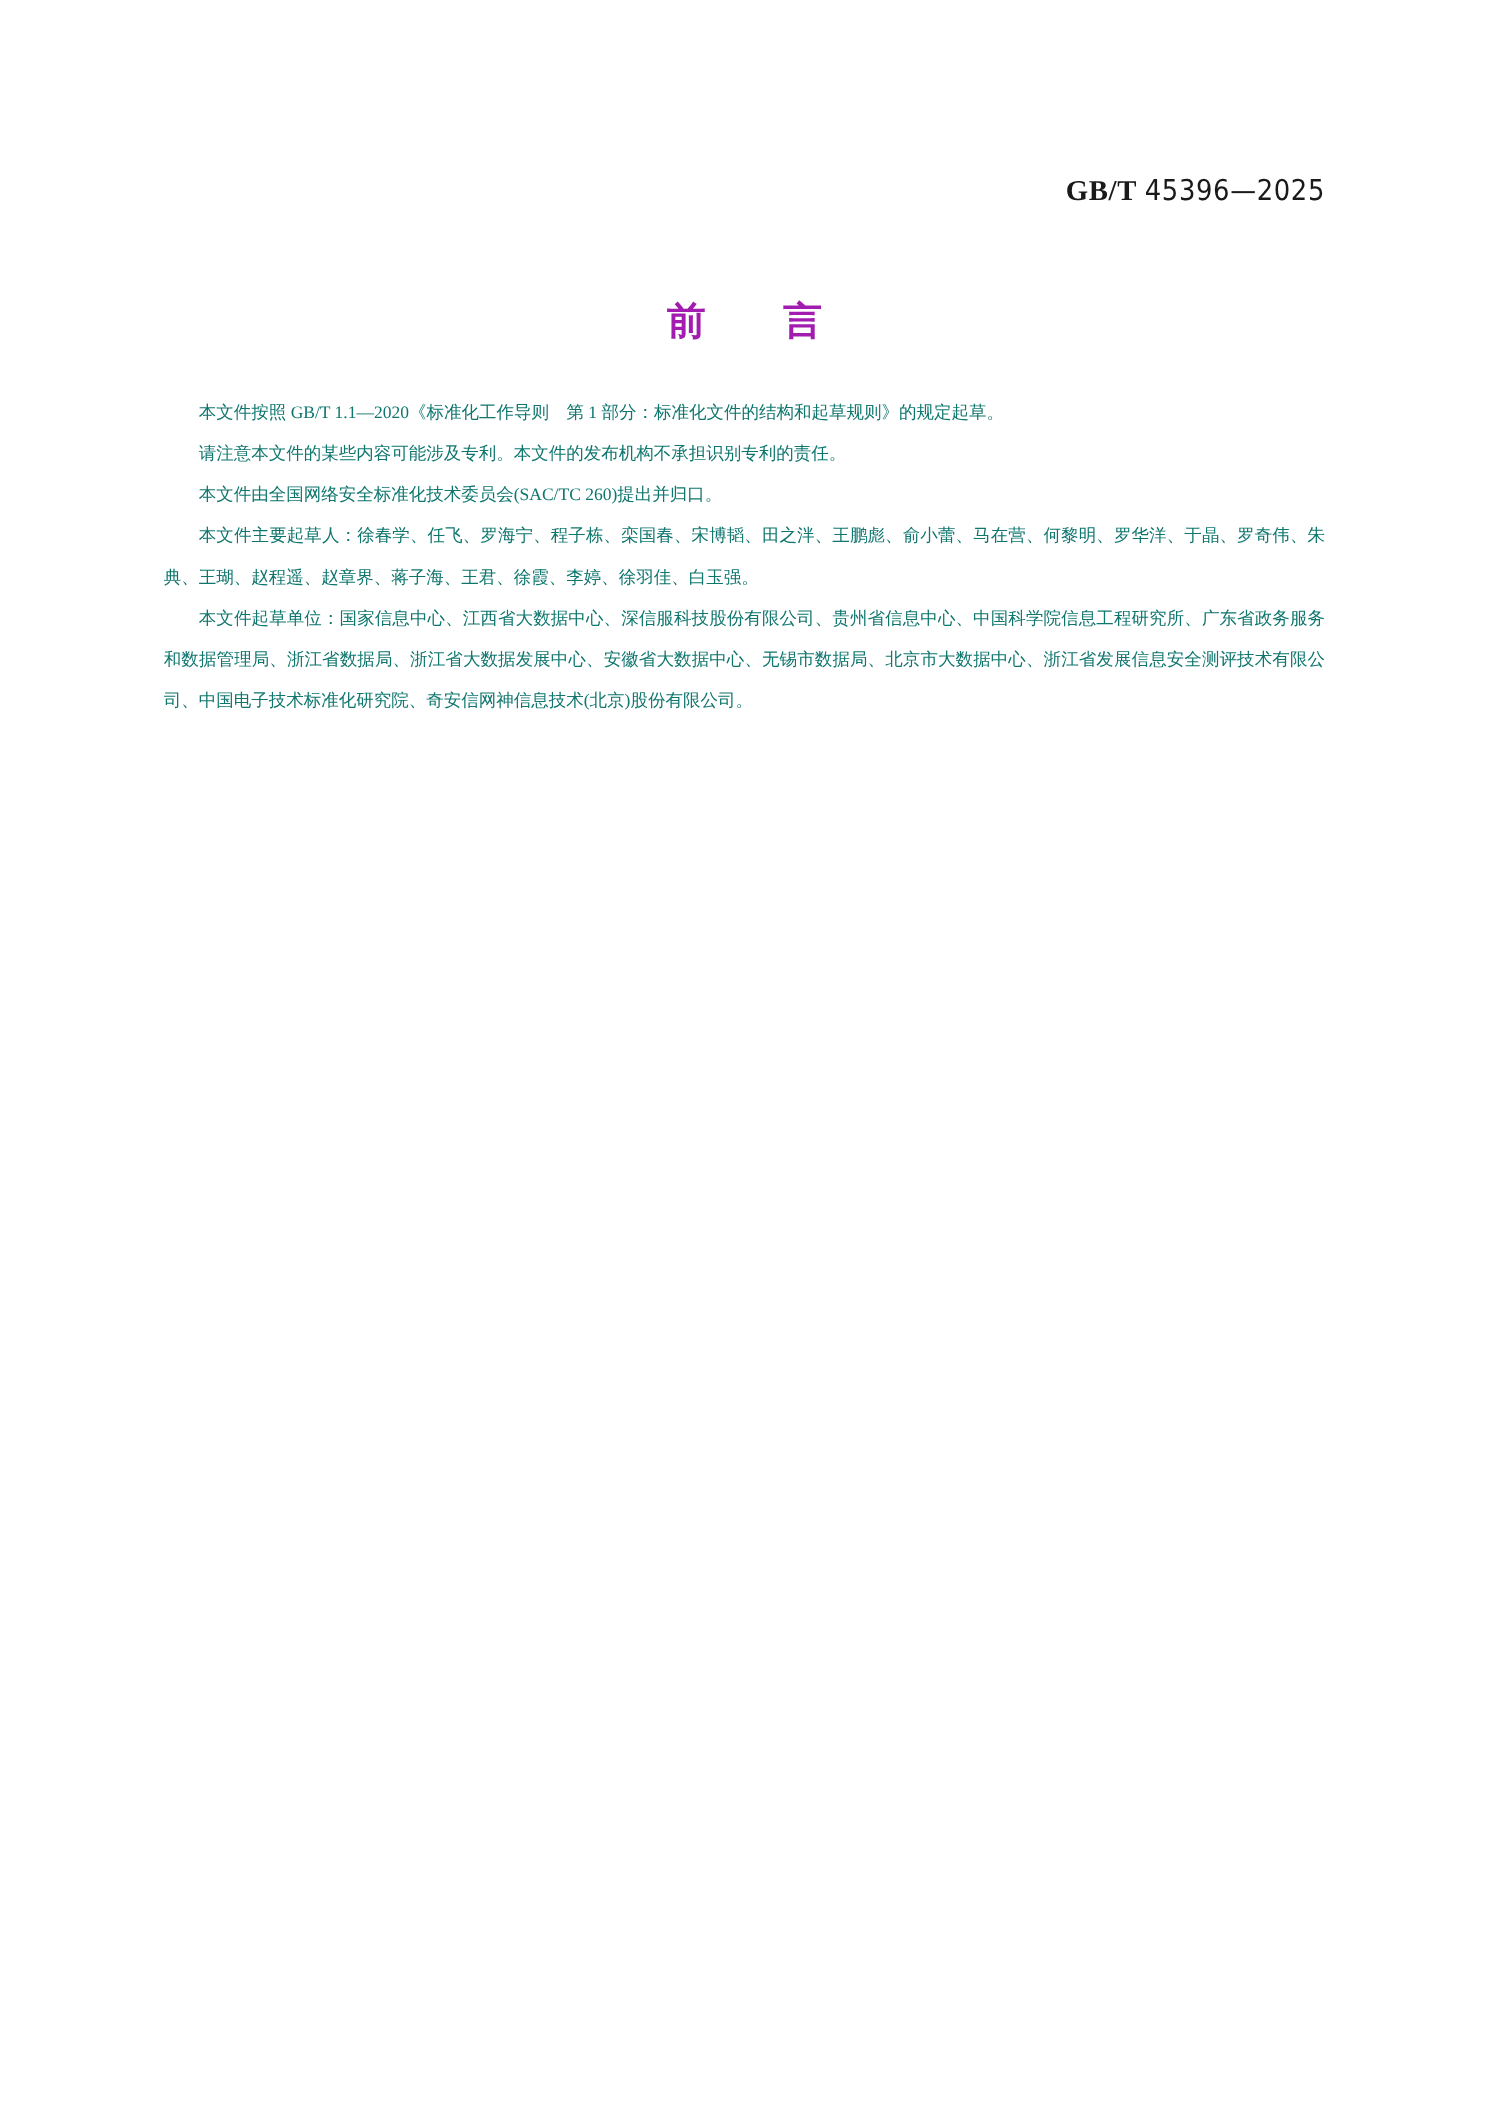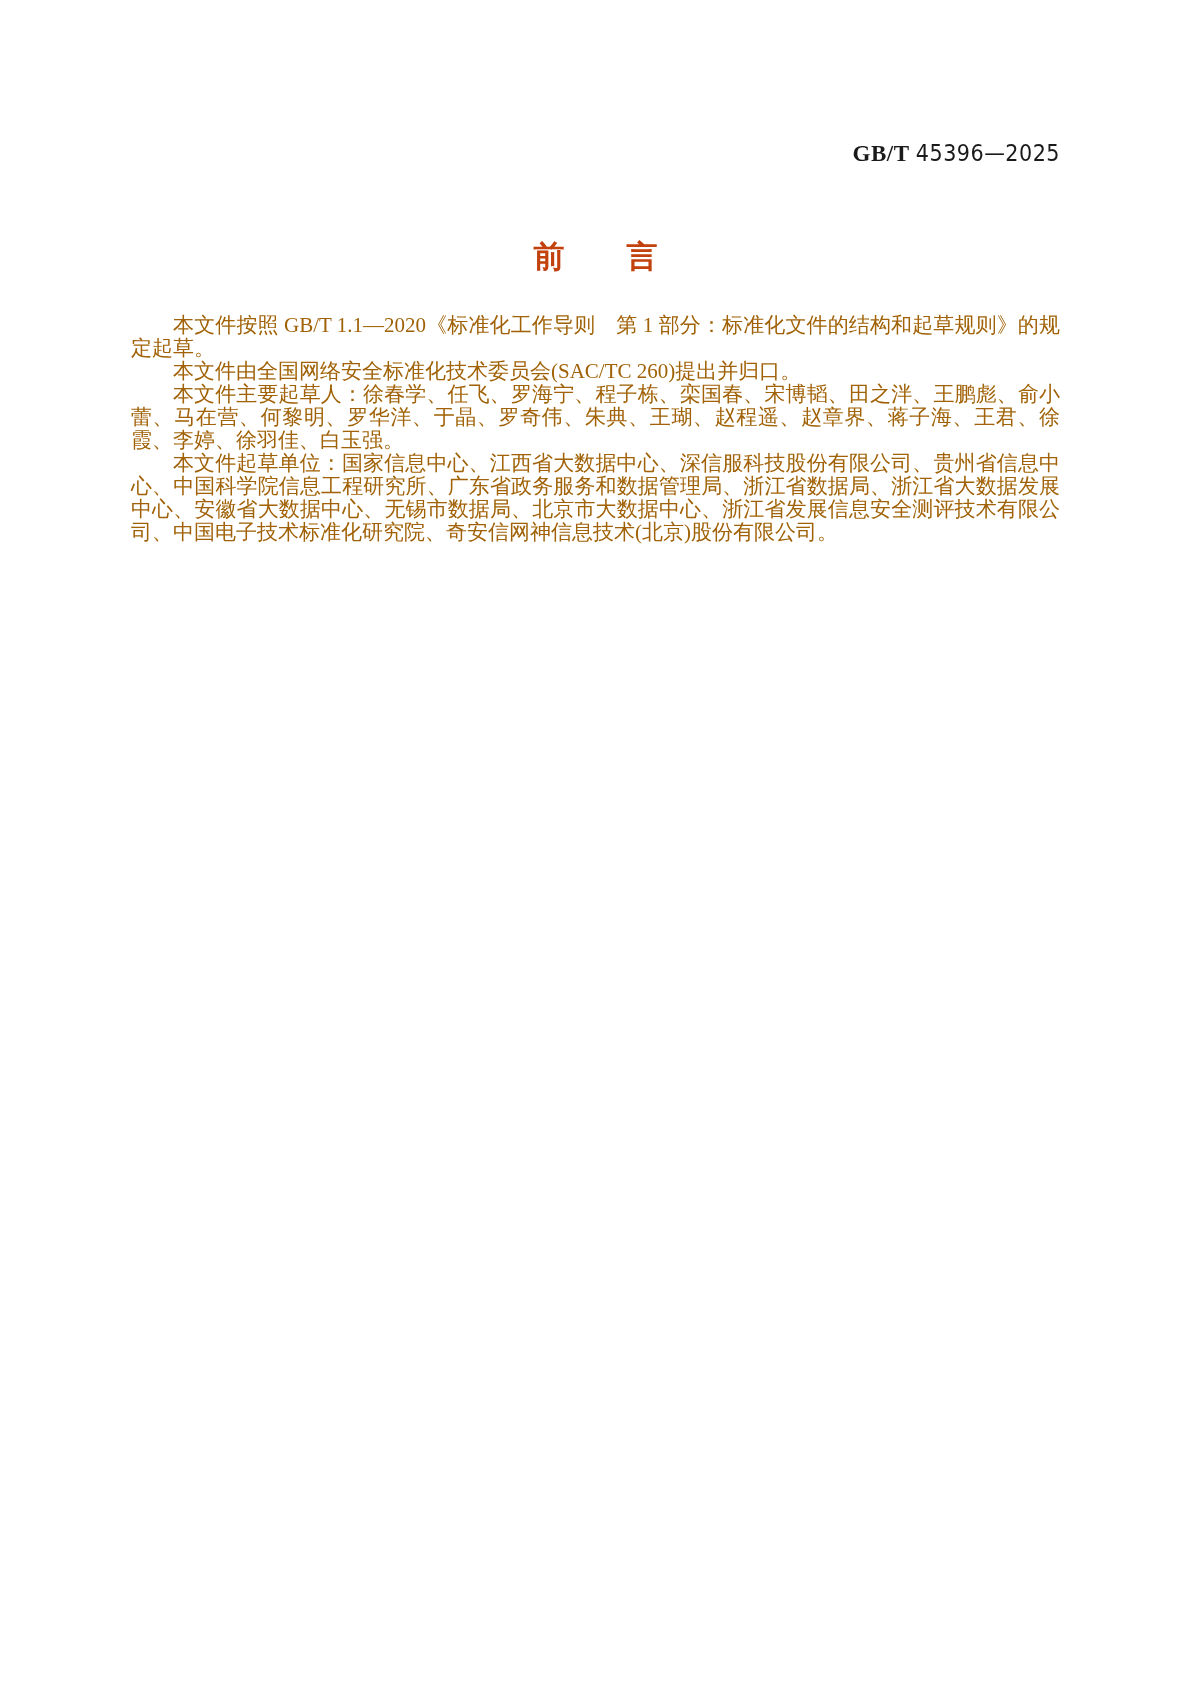--- a/index.html
+++ b/index.html
@@ -37,36 +37,36 @@
   }
   .doc-title {
     position: absolute;
     top: 236px;
     left: 0;
     width: 1191px;
     text-align: center;
     font-family: "Liberation Sans", "DejaVu Sans", sans-serif;
     font-weight: bold;
     font-size: 31px;
-    color: #c2410c;
+    color: #a21caf;
   }
   .doc-body {
     position: absolute;
     top: 314px;
     left: 131px;
     width: 929px;
   }
   .para {
     margin: 0;
-    font-size: 21px;
-    line-height: 23px;
+    font-size: 14px;
+    line-height: 33px;
     text-align: justify;
     text-justify: inter-ideograph;
     text-indent: 2em;
-    color: #a16207;
+    color: #0f766e;
   }
   .page-number {
     position: absolute;
     top: 1543px;
     left: 1016px;
     font-size: 18px;
     color: #333;
     font-family: "Liberation Serif", "DejaVu Serif", serif;
   }
 </style>
@@ -78,20 +78,21 @@
   <div class="doc-header">
     <span class="std-prefix">GB/T</span>
     <span> </span>
     <span class="std-number">45396—2025</span>
   </div>
 
   <div class="doc-title">前　　言</div>
 
   <div class="doc-body">
     <p class="para">本文件按照 GB/T 1.1—2020《标准化工作导则　第 1 部分：标准化文件的结构和起草规则》的规定起草。</p>
+    <p class="para">请注意本文件的某些内容可能涉及专利。本文件的发布机构不承担识别专利的责任。</p>
     <p class="para">本文件由全国网络安全标准化技术委员会(SAC/TC 260)提出并归口。</p>
     <p class="para">本文件主要起草人：徐春学、任飞、罗海宁、程子栋、栾国春、宋博韬、田之泮、王鹏彪、俞小蕾、马在营、何黎明、罗华洋、于晶、罗奇伟、朱典、王瑚、赵程遥、赵章界、蒋子海、王君、徐霞、李婷、徐羽佳、白玉强。</p>
     <p class="para">本文件起草单位：国家信息中心、江西省大数据中心、深信服科技股份有限公司、贵州省信息中心、中国科学院信息工程研究所、广东省政务服务和数据管理局、浙江省数据局、浙江省大数据发展中心、安徽省大数据中心、无锡市数据局、北京市大数据中心、浙江省发展信息安全测评技术有限公司、中国电子技术标准化研究院、奇安信网神信息技术(北京)股份有限公司。</p>
   </div>
 
   <div class="page-number">Ⅲ</div>
 
 </div>
 
 </body></html>

